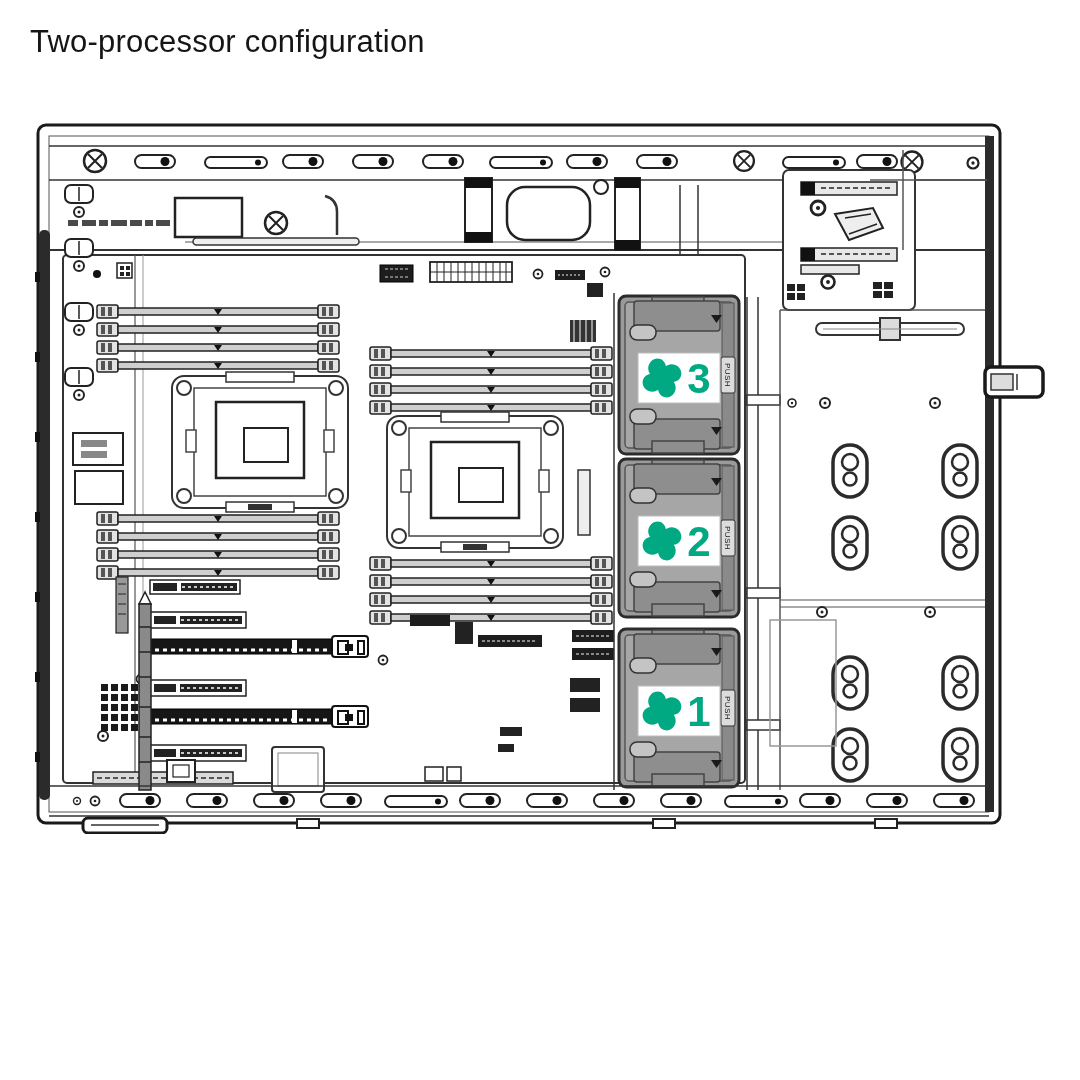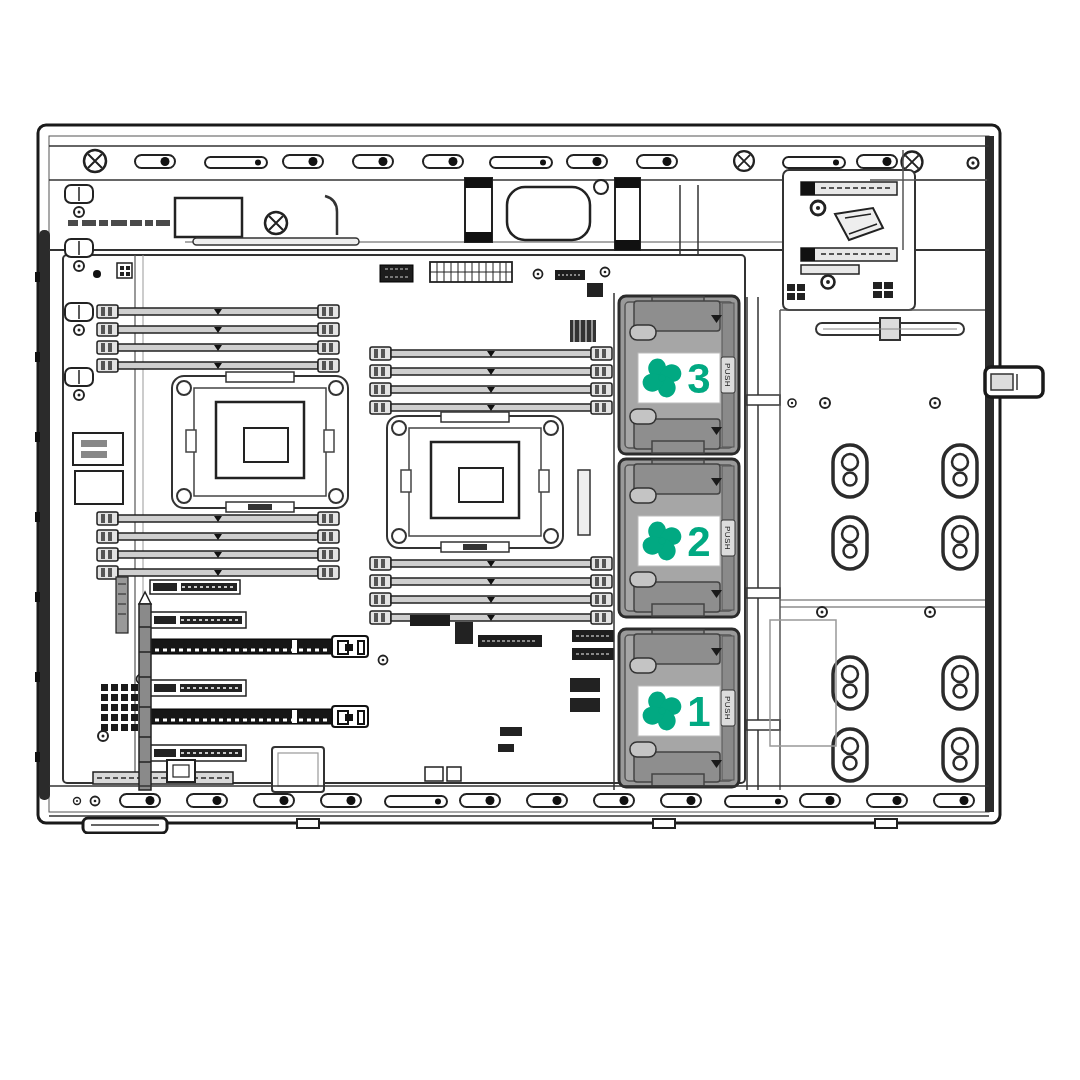--- a/index.html
+++ b/index.html
@@ -10,20 +10,21 @@
   .diagram{position:absolute;left:35px;top:122px;}
   .accent-fill{fill:var(--accent-green,#01a982);}
   .fan-num{font-family:"Liberation Sans",sans-serif;font-weight:bold;font-size:42px;}
   .push-label{font-family:"Liberation Sans",sans-serif;font-size:8px;fill:#222;letter-spacing:0.5px;}
   svg{display:block;}
 </style>
 </head>
 <body>
 
 <div class="page">
+  <h1 class="title">Two-processor configuration</h1>
 
   <svg class="diagram" width="1012" height="712" viewBox="0 0 1012 712">
     <defs>
       <g id="slotA">
         <rect x="0" y="0" width="40" height="13" rx="6.5" fill="#fff" stroke="#222" stroke-width="2"></rect>
         <circle cx="30" cy="6.5" r="4.5" fill="#111"></circle>
       </g>
       <g id="slotB">
         <rect x="0" y="1" width="62" height="11" rx="5.5" fill="#fff" stroke="#222" stroke-width="2"></rect>
         <circle cx="53" cy="6.5" r="3" fill="#111"></circle>

